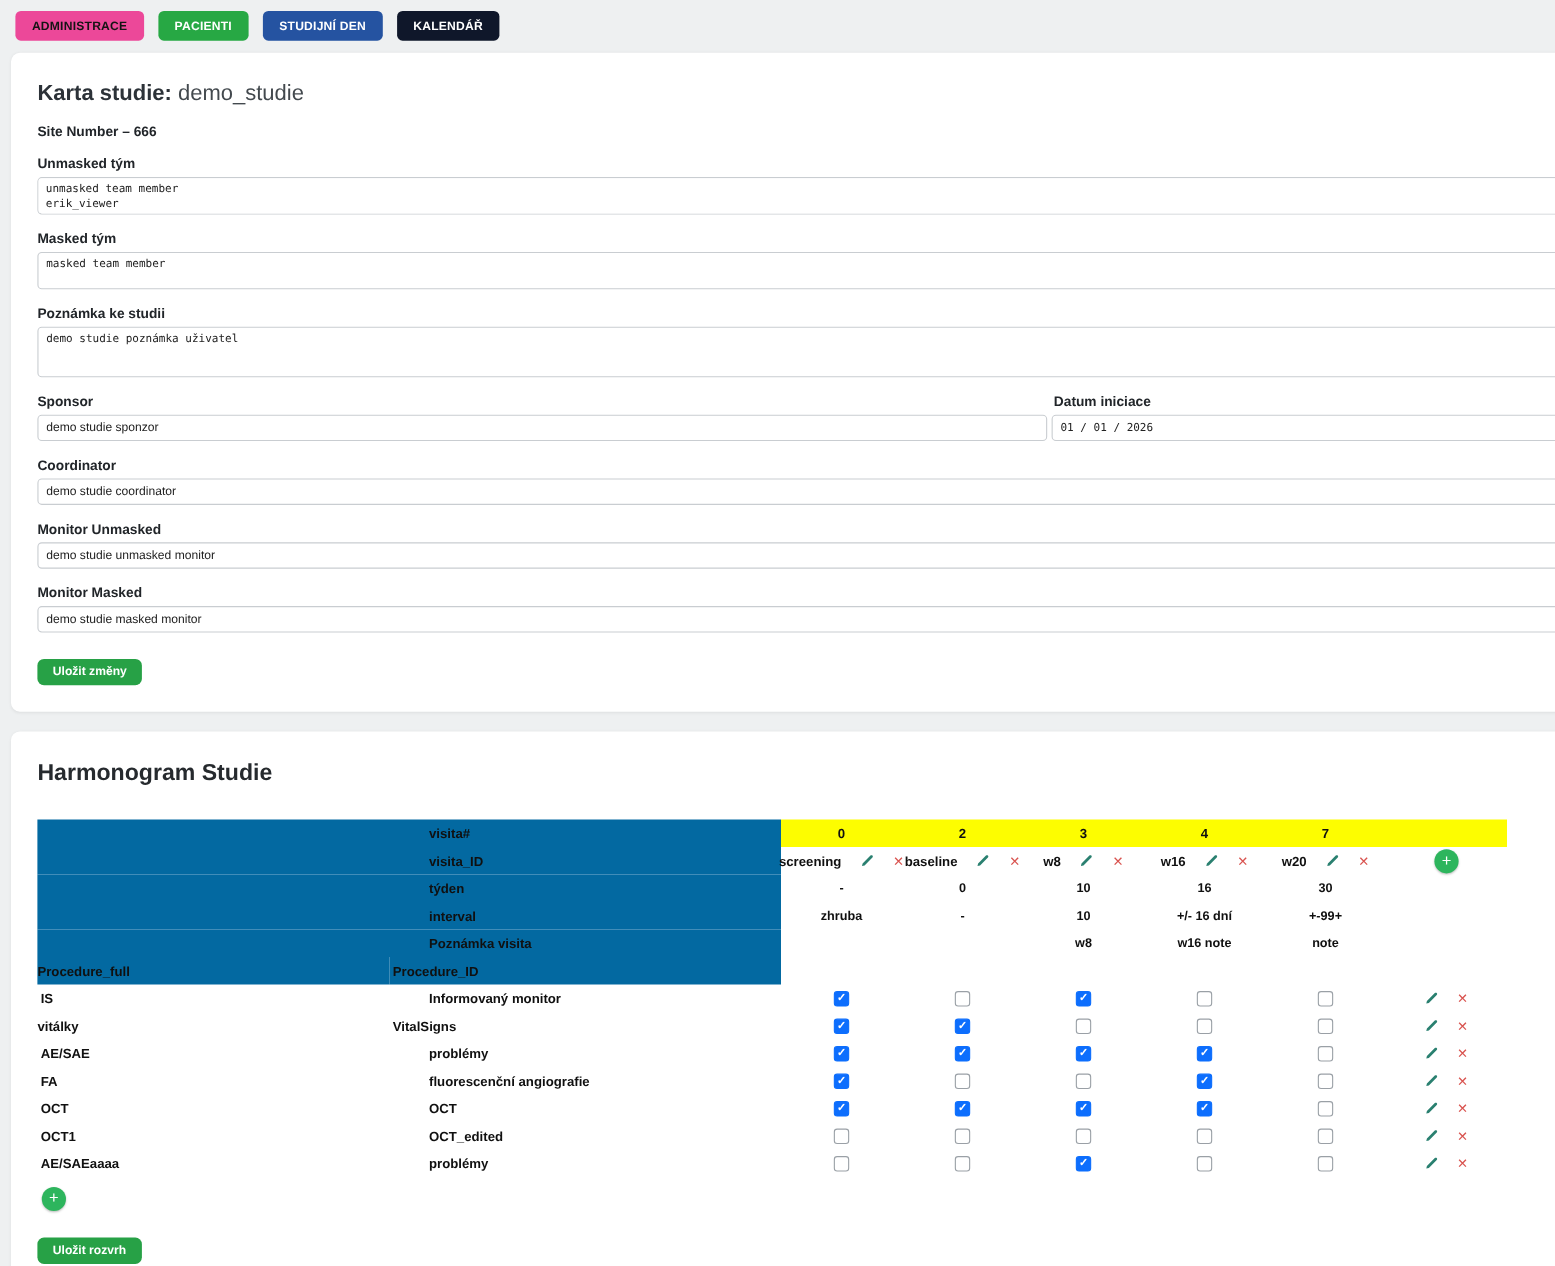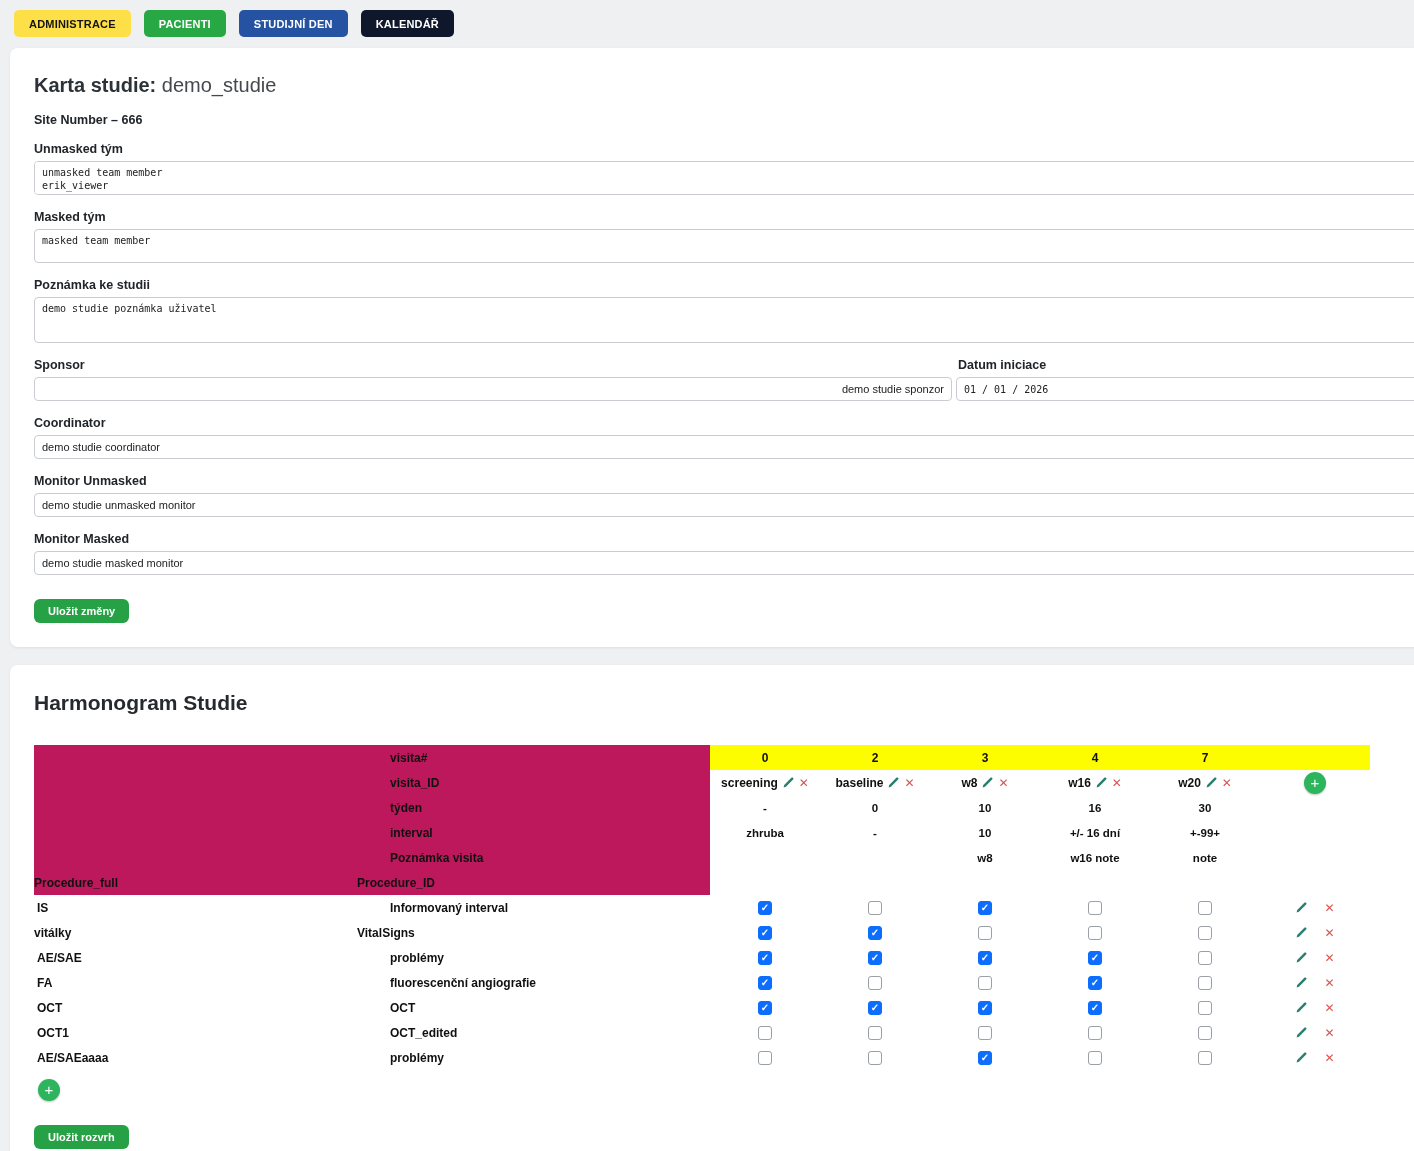--- a/index.html
+++ b/index.html
@@ -8,21 +8,21 @@
     width:1414px; height:1151px; overflow:hidden; position:relative;
     background:#eef0f1; font-family:"Liberation Sans", sans-serif; color:#212529;
   }
   
   .nav { display:flex; gap:13px; padding:10px 0 0 14px; }
   .navbtn {
     height:27px; padding:0 15px; border:none; border-radius:5px;
     font-family:"Liberation Sans",sans-serif; font-weight:bold; font-size:11px;
     letter-spacing:.2px; color:#fff; cursor:pointer;
   }
-  .nav-admin    { background:#fde047; color:#141414; }
+  .nav-admin    { background:#ec4899; color:#141414; }
   .nav-patients { background:#27a844; }
   .nav-studyday { background:#2553a1; }
   .nav-calendar { background:#0f172a; }
 
   
   .card {
     background:#fff; border-radius:8px; margin:11px 0 0 10px; width:1480px;
     box-shadow:0 1px 3px rgba(0,0,0,.07); padding:26px 24px 24px 24px;
   }
   .card + .card { margin-top:18px; }
@@ -41,43 +41,43 @@
   }
   .ta-2 { height:34px; }
   .ta-3 { height:46px; }
   input.txt {
     display:block; width:1432px; height:24px; border:1px solid #c9cdd1; border-radius:4px;
     font-family:"Liberation Sans",sans-serif; font-size:11px; padding:0 7px; color:#222; background:#fff;
   }
   input.mono { font-family:"DejaVu Sans Mono",monospace; font-size:10px; }
   .sponsor-row { display:flex; gap:4px; }
   .col-sponsor { width:918px; }
-  .col-sponsor input { width:100%;text-align:right; }
+  .col-sponsor input { width:100%; }
   .col-date { flex:1; }
   .col-date input { width:100%; }
   .col-date .f-label { margin-left:2px; }
 
   .btn-save {
     margin-top:24px; background:#27a146; color:#fff; font-weight:bold; font-size:11px;
     border:none; border-radius:6px; padding:6px 14px; cursor:pointer;
     font-family:"Liberation Sans",sans-serif;
   }
 
   
   .sched { width:1336px; }
   .srow { display:flex; height:25px; }
   .cell { display:flex; align-items:center; }
   .c-pid { width:356px; padding-left:3px; }
   .c-pf  { width:320px; }
   .c-v   { width:110px; justify-content:center; }
-  .green  { background:#be185d; }
+  .green  { background:#0369a1; }
   .yellow { background:#fdfd00; }
   .hlab { font-weight:bold; font-size:12px; color:#101010; }
   .vnum { font-weight:bold; font-size:12px; color:#101010; }
-  .vid  { gap:4px; }
+  .vid  { gap:17px; }
   .vid .vname { font-weight:bold; font-size:12px; color:#101010; }
   .vval { font-weight:bold; font-size:11.5px; color:#101010; }
   .pname { font-weight:bold; font-size:12px; color:#101010; }
 
   .cb {
     width:14px; height:14px; border:1px solid #9aa0a6; border-radius:3px;
     background:#fff; display:flex; align-items:center; justify-content:center; cursor:pointer;
   }
   .cb.checked { background:#0d6efd; border-color:#0d6efd; }
   .cb.checked::after { content:"✓"; color:#fff; font-size:10px; font-weight:bold; line-height:1; }
@@ -250,21 +250,21 @@
       <div class="cell c-v"></div>
       <div class="cell c-v"></div>
       <div class="cell c-v"></div>
       <div class="cell c-v"></div>
       <div class="cell c-v"></div>
       <div class="cell c-v"></div>
     </div>
 
     <div class="srow">
       <div class="cell c-pid pname">IS</div>
-      <div class="cell c-pf pname">Informovaný interval</div>
+      <div class="cell c-pf pname">Informovaný monitor</div>
       <div class="cell c-v">
           <span class="cb checked"></span>
         </div>
       <div class="cell c-v">
           <span class="cb"></span>
         </div>
       <div class="cell c-v">
           <span class="cb checked"></span>
         </div>
       <div class="cell c-v">

